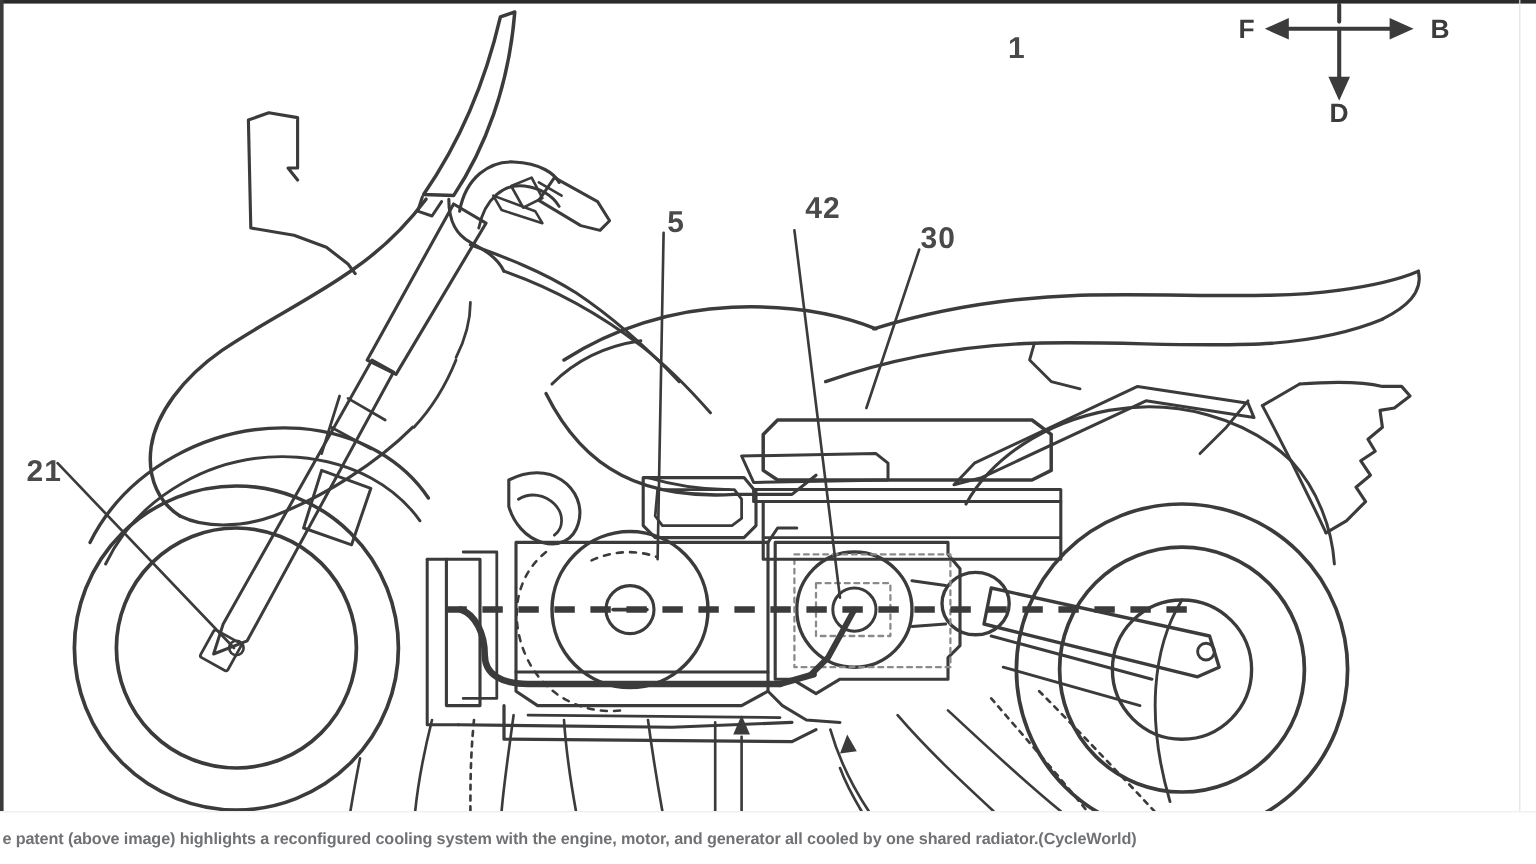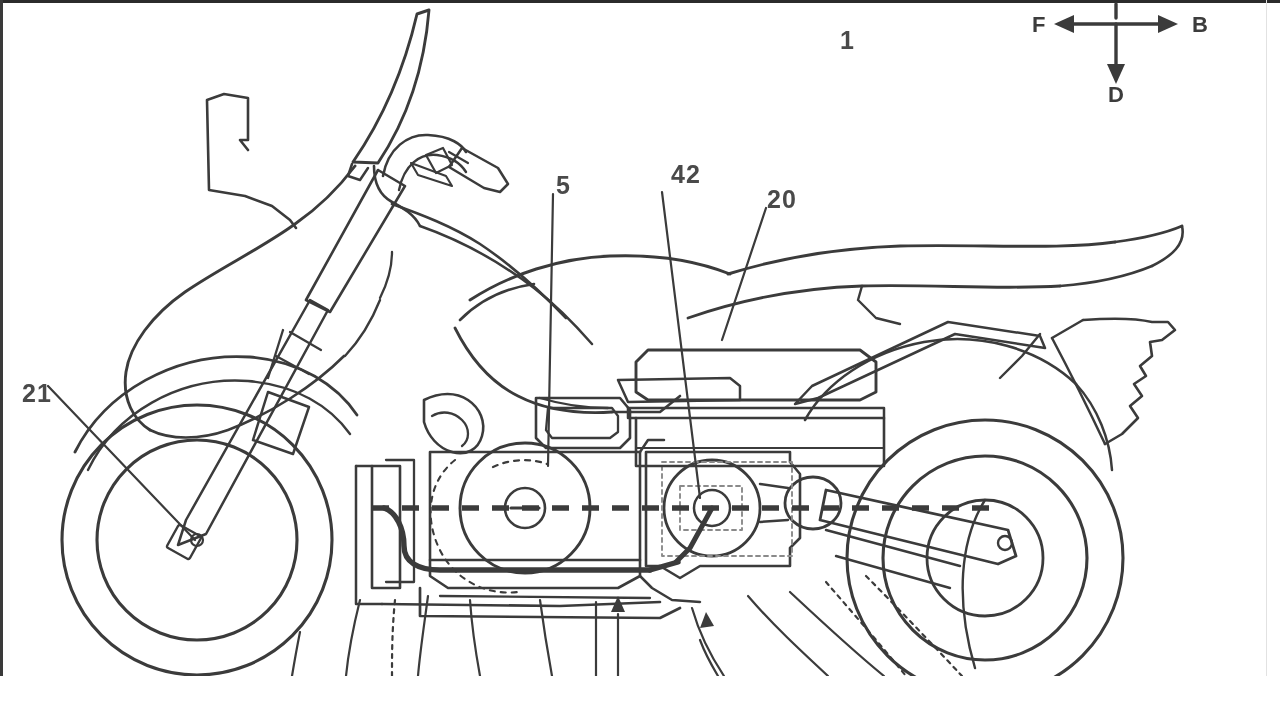--- a/index.html
+++ b/index.html
@@ -321,26 +321,29 @@
 
       </g>
     </svg>
 
     <div class="ref-num" style="left:840px; top:26px;">1</div>
 
     <div class="ref-num" style="left:556px; top:171px;">5</div>
 
     <div class="ref-num" style="left:659px; top:160px;margin-left:12px;">42</div>
 
-    <div class="ref-num" style="left:767px; top:185px;">20</div>
+    <div class="ref-num" style="left:767px; top:185px;">30</div>
 
     <div class="ref-num" style="left:22px; top:379px;">21</div>
 
     <div class="dir-letter" style="left:1032px; top:12px;">F</div>
 
     <div class="dir-letter" style="left:1192px; top:12px;">B</div>
 
     <div class="dir-letter" style="left:1108px; top:82px;">D</div>
 
   </div>
 
+  <div id="caption-band">
+    <span id="caption-text">e patent (above image) highlights a reconfigured cooling system with the engine, motor, and generator all cooled by one shared radiator.(CycleWorld)</span>
+  </div>
 
 </div>
 
 </body></html>

